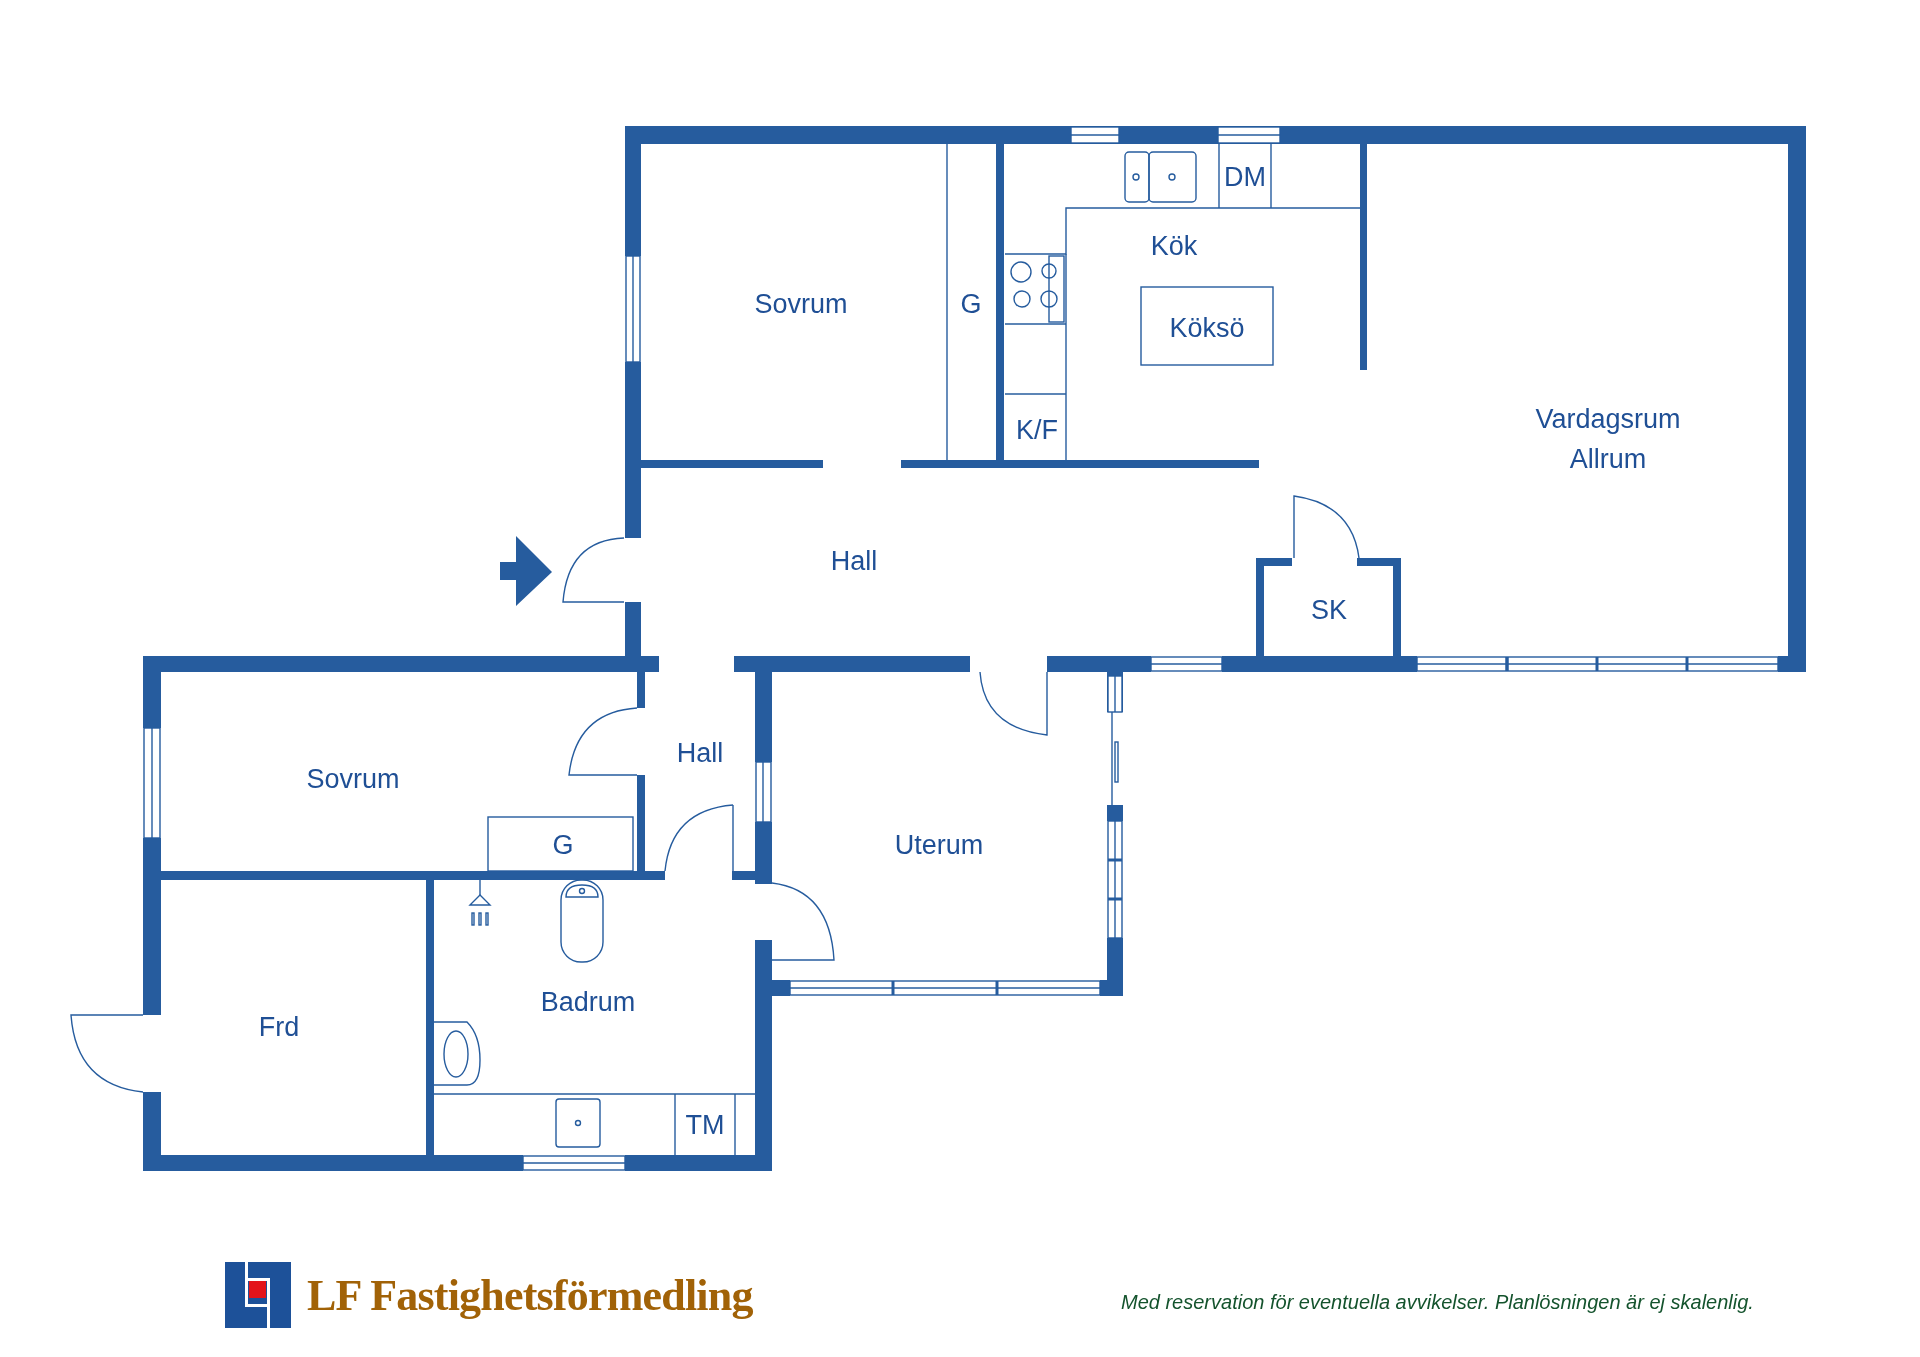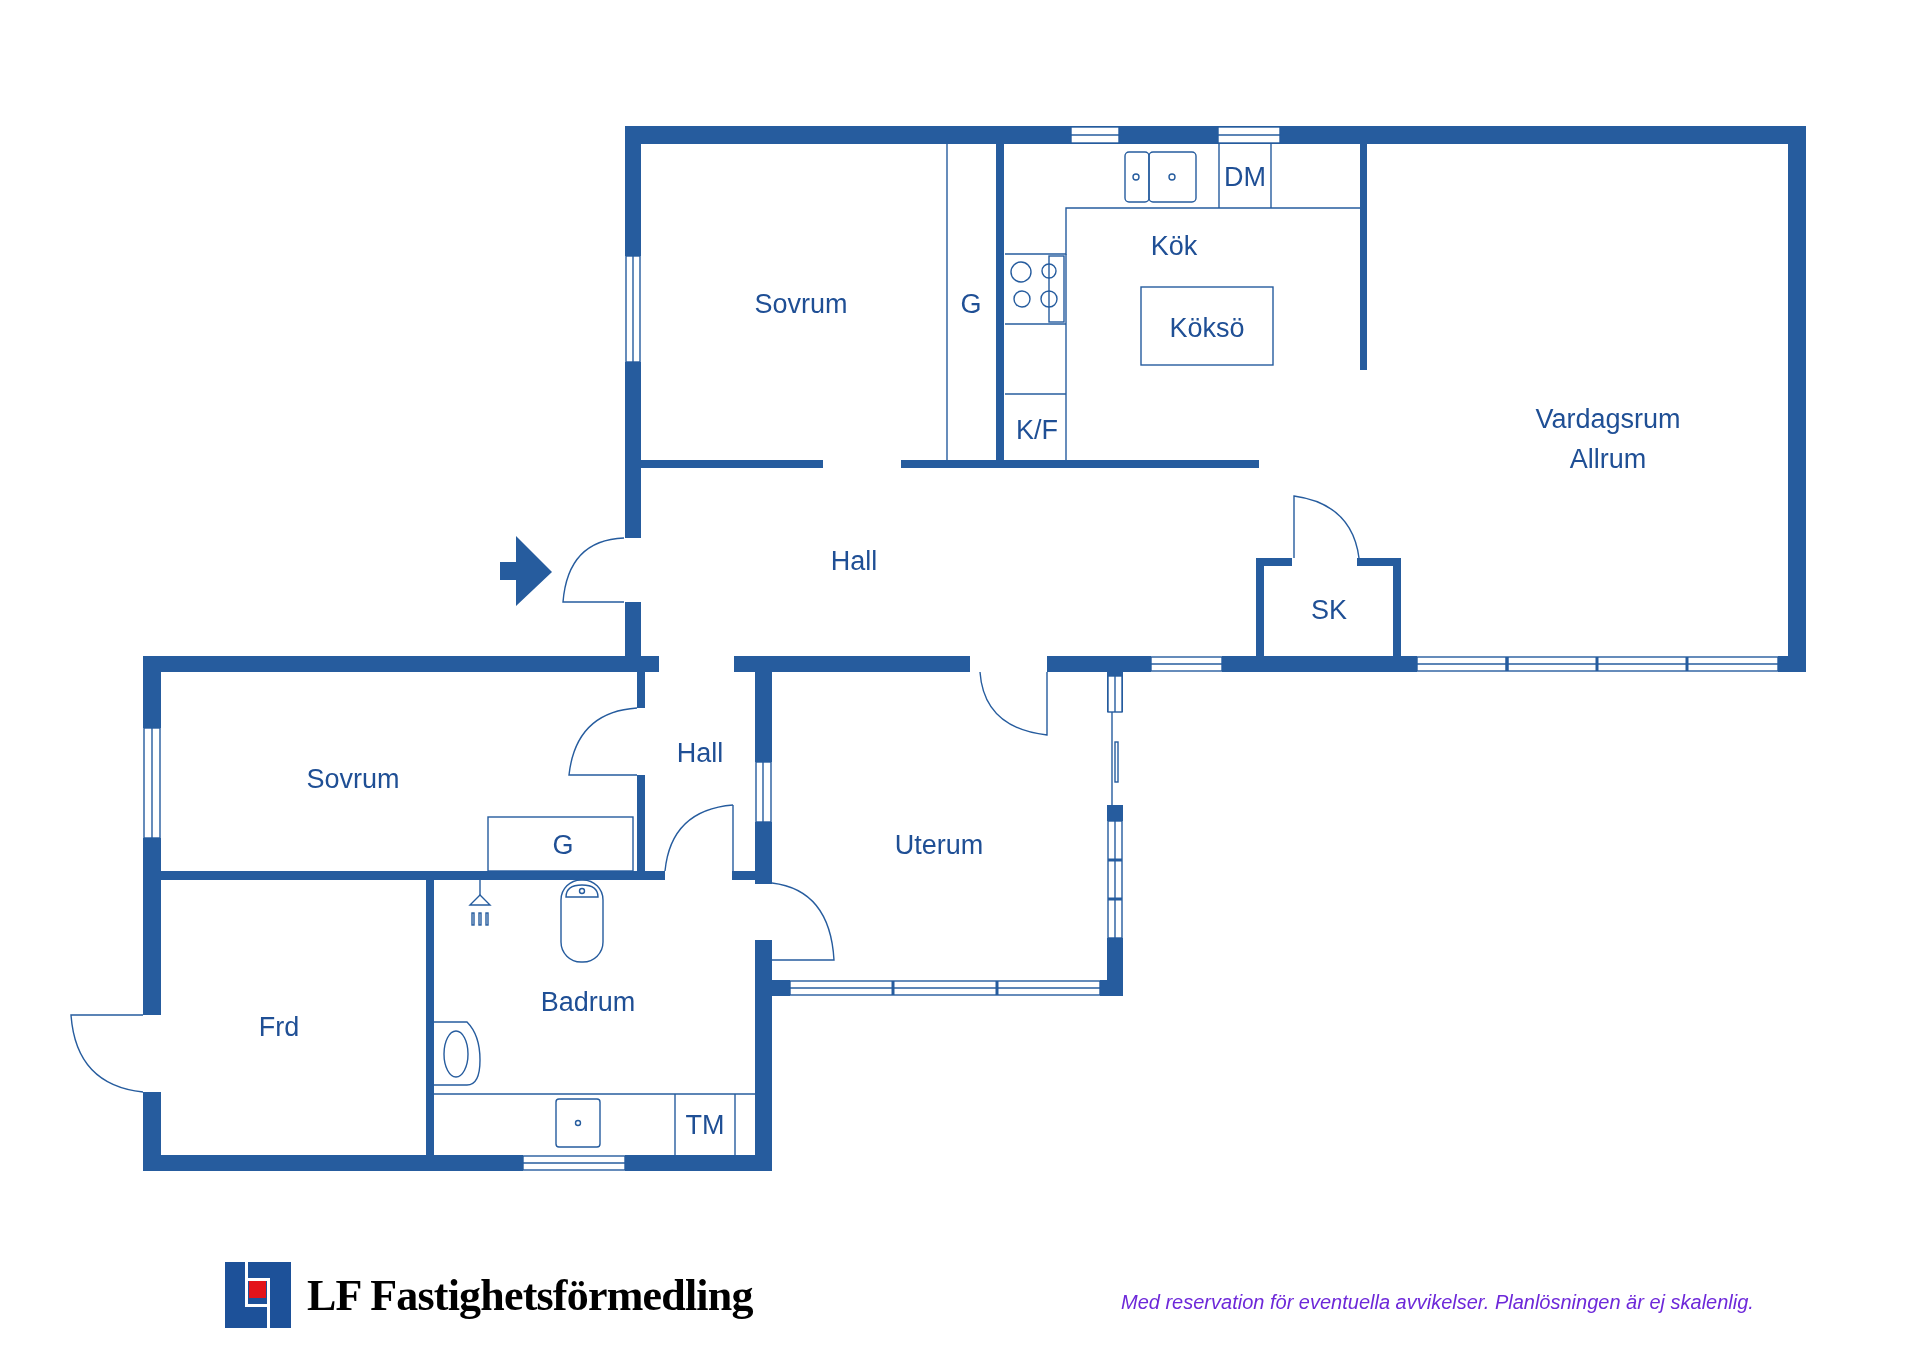--- a/index.html
+++ b/index.html
@@ -4,22 +4,22 @@
 <style>
   html, body { margin: 0; padding: 0; background: #ffffff; }
   body { width: 1920px; height: 1357px; position: relative; overflow: hidden; font-family: "Liberation Sans", sans-serif; }
   #plan { position: absolute; left: 0; top: 0; }
   .wall { fill: #265c9e; }
   .thin { fill: none; stroke: #265c9e; stroke-width: 1.4; }
   .win { fill: #ffffff; stroke: #265c9e; stroke-width: 1.4; }
   .lbl { fill: #1f4f95; font-family: "Liberation Sans", sans-serif; font-size: 27px; text-anchor: middle; }
   .logo { position: absolute; left: 225px; top: 1262px; display: flex; align-items: center; }
   .logo-mark { width: 66px; height: 66px; position: relative; }
-  .logo-text { margin-left: 16px; font-family: "Liberation Serif", serif; font-weight: bold; font-size: 44px; color: #000000; letter-spacing: -0.8px; }
-  .disclaimer { position: absolute; left: 1121px; top: 1291px; font-family: "Liberation Sans", sans-serif; font-style: italic; font-size: 20px; color: #6d28d9; }
+  .logo-text { margin-left: 16px; font-family: "Liberation Serif", serif; font-weight: bold; font-size: 44px; color: #a16207; letter-spacing: -0.8px; }
+  .disclaimer { position: absolute; left: 1121px; top: 1291px; font-family: "Liberation Sans", sans-serif; font-style: italic; font-size: 20px; color: #14532d; }
 </style>
 </head>
 <body>
 
 <svg id="plan" width="1920" height="1357" viewBox="0 0 1920 1357" xmlns="http://www.w3.org/2000/svg">
 
   <g>
     <rect class="wall" x="625" y="126" width="1181" height="18"></rect>
     <rect class="wall" x="625" y="126" width="16" height="130"></rect>
     <rect class="wall" x="625" y="362" width="16" height="176"></rect>

